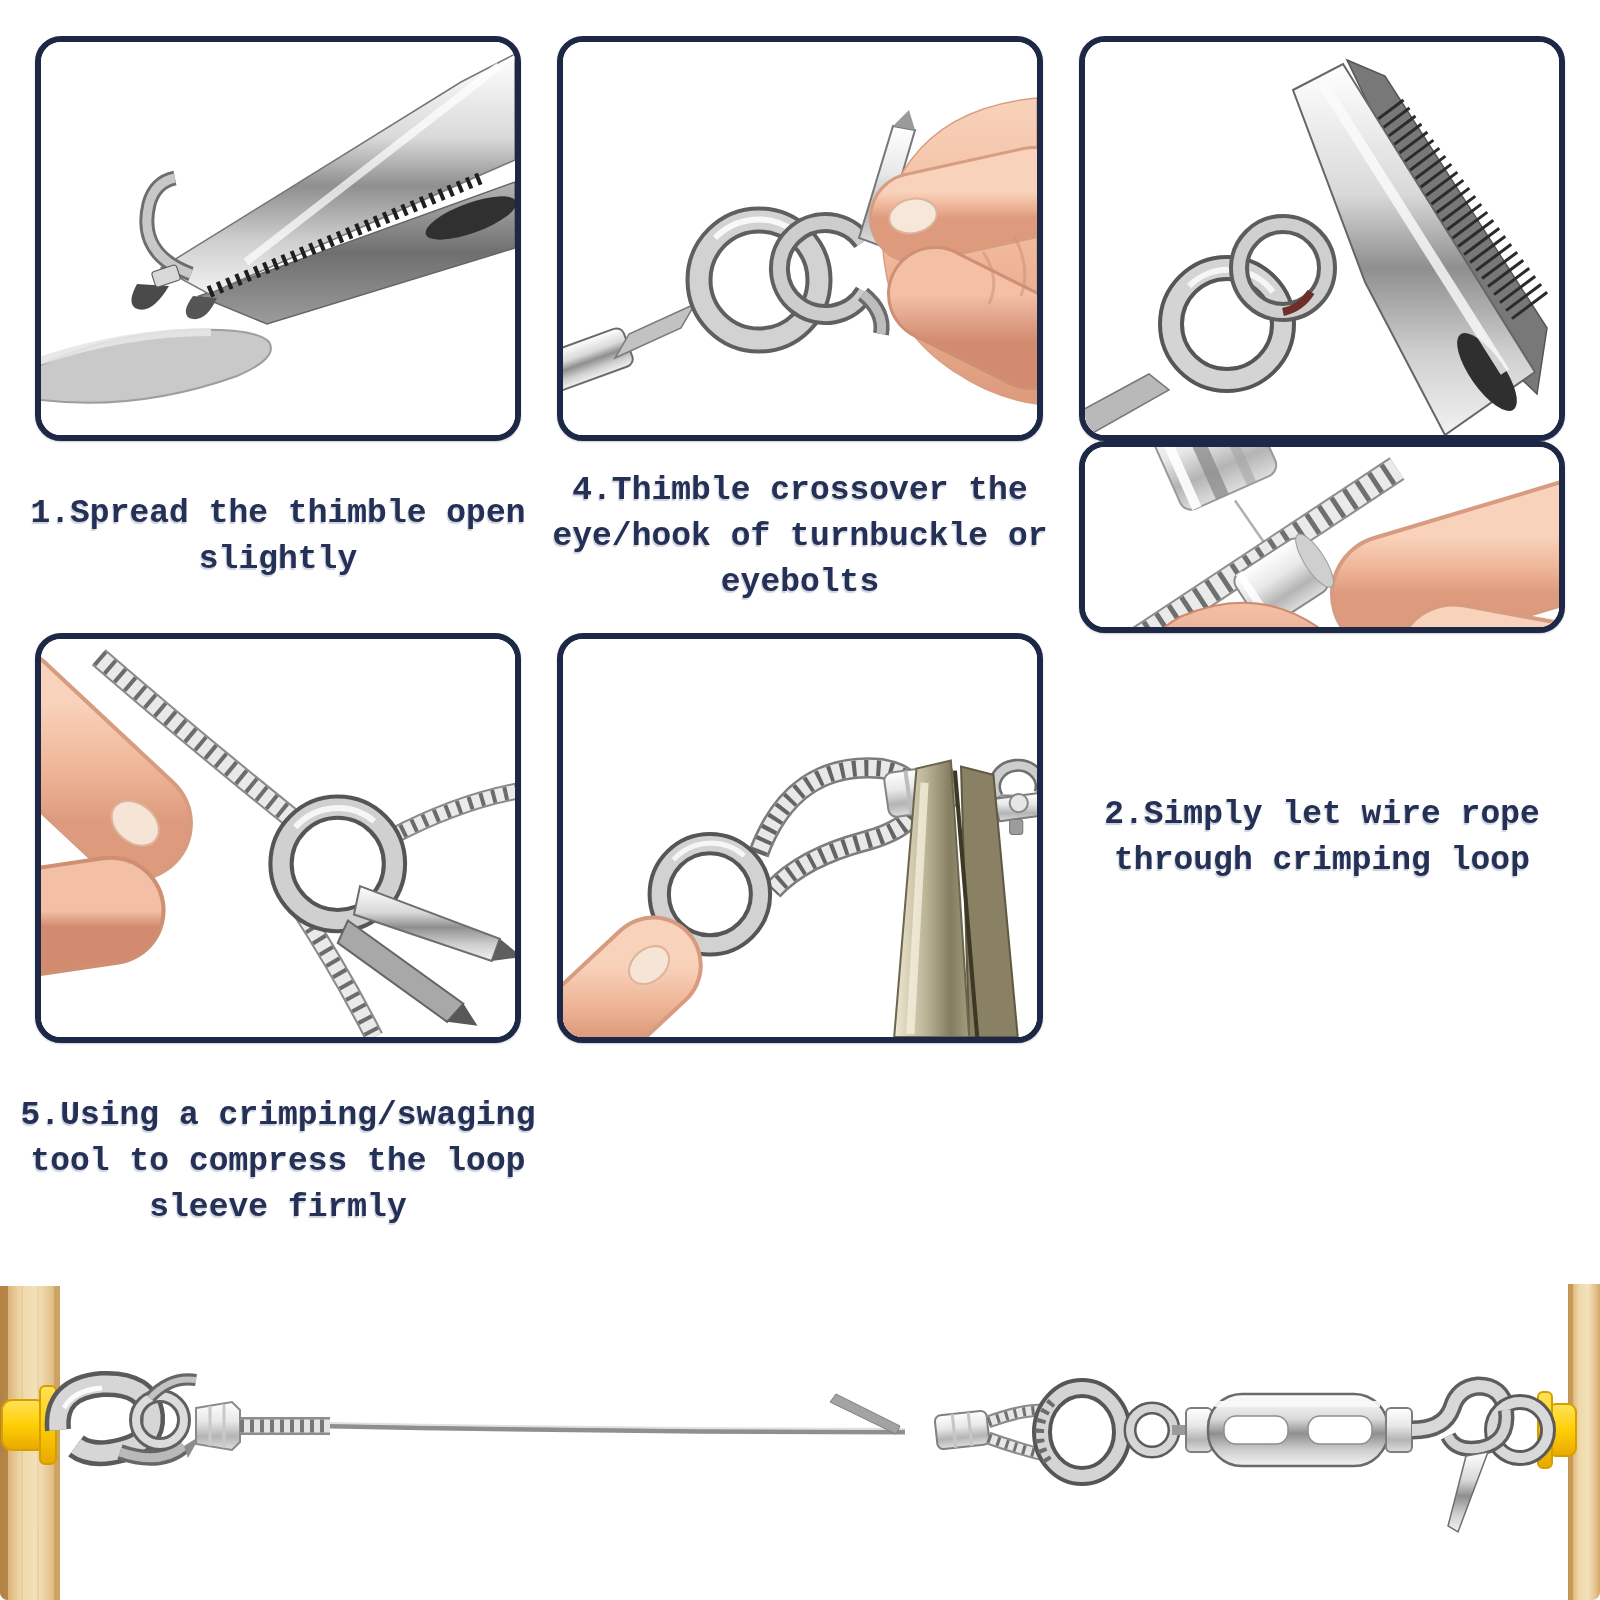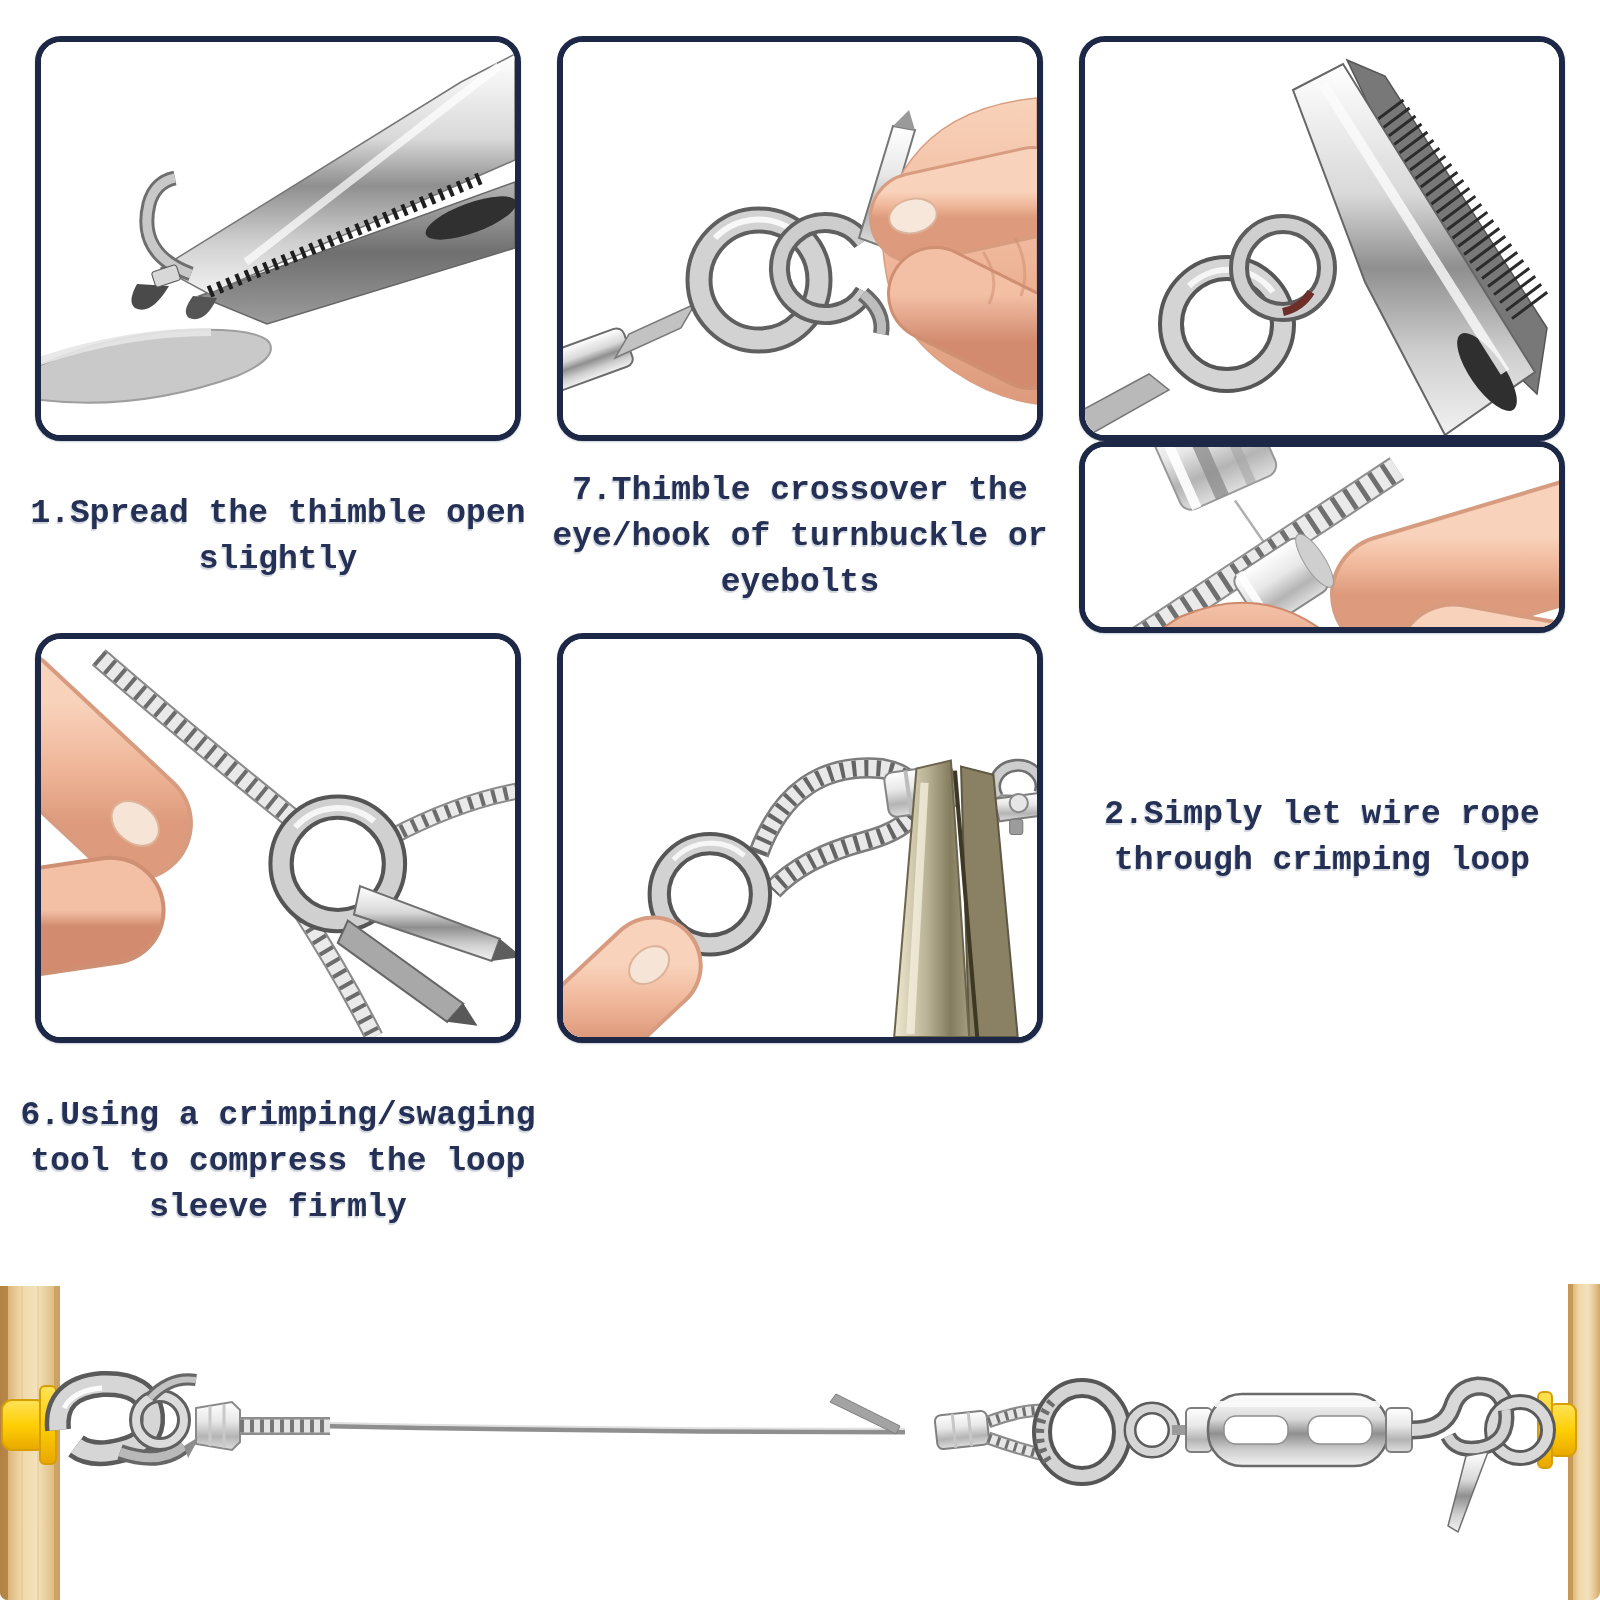--- a/index.html
+++ b/index.html
@@ -131,21 +131,21 @@
         <path d="M 226 250 A 44 44 0 0 1 198 270" stroke="#6d2f28" stroke-width="8" fill="none"></path>
         <path d="M 262 18 L 300 34 L 462 286 L 452 352 L 398 300 Z" fill="#787878" stroke="#555" stroke-width="1.5"></path>
         <line x1="300" y1="70" x2="448" y2="268" stroke="#2b2b2b" stroke-width="44" stroke-dasharray="3 7"></line>
         <path d="M 208 48 L 258 22 L 450 330 L 360 393 L 280 240 Z" fill="url(#met)" stroke="#666" stroke-width="2"></path>
         <ellipse cx="402" cy="330" rx="46" ry="17" fill="#2f2f2f" transform="rotate(55 402 330)"></ellipse>
         <path d="M 238 42 L 420 330" stroke="#fcfcfc" stroke-width="10" opacity=".8"></path>
       </svg>
     </figure>
 
     <div class="caption">1.Spread the thimble open slightly</div>
-    <div class="caption">7.Thimble crossover the eye/hook of turnbuckle or eyebolts</div>
+    <div class="caption">4.Thimble crossover the eye/hook of turnbuckle or eyebolts</div>
 
     <figure class="photo" style="margin:0">
       <svg viewBox="0 0 474 393" preserveAspectRatio="xMidYMid slice">
         <rect width="474" height="393" fill="#ffffff"></rect>
         <line x1="500" y1="196" x2="306" y2="254" stroke="#d79c80" stroke-width="122" stroke-linecap="round"></line>
         <line x1="500" y1="196" x2="306" y2="254" stroke="url(#skin)" stroke-width="114" stroke-linecap="round"></line>
         <line x1="500" y1="344" x2="368" y2="320" stroke="#d79c80" stroke-width="116" stroke-linecap="round"></line>
         <line x1="500" y1="344" x2="368" y2="320" stroke="url(#skin)" stroke-width="108" stroke-linecap="round"></line>
         <g transform="translate(128 108) rotate(-24)">
           <rect x="-52" y="-48" width="104" height="96" rx="12" fill="url(#alum)" stroke="#999" stroke-width="2"></rect>
@@ -223,21 +223,21 @@
         <path d="M 330 393 L 352 128 L 386 120 L 404 393 Z" fill="url(#khaki)" stroke="#6d664e" stroke-width="2"></path>
         <line x1="390" y1="130" x2="412" y2="393" stroke="#3c3824" stroke-width="4"></line>
         <line x1="360" y1="142" x2="346" y2="390" stroke="#f4efdc" stroke-width="8" opacity=".8"></line>
         <line x1="16" y1="393" x2="92" y2="322" stroke="#d79c80" stroke-width="98" stroke-linecap="round"></line>
         <line x1="16" y1="393" x2="92" y2="322" stroke="url(#skin)" stroke-width="90" stroke-linecap="round"></line>
         <ellipse cx="88" cy="322" rx="22" ry="16" fill="#f6e4d7" stroke="#ddb49a" stroke-width="2" transform="rotate(-40 88 322)"></ellipse>
       </svg>
     </figure>
 
     <div class="caption">2.Simply let wire rope through crimping loop</div>
-    <div class="caption">6.Using a crimping/swaging tool to compress the loop sleeve firmly</div>
+    <div class="caption">5.Using a crimping/swaging tool to compress the loop sleeve firmly</div>
   </div>
 
   <div class="banner">
     <svg viewBox="0 0 1600 320">
       <rect width="1600" height="320" fill="#ffffff"></rect>
 
       <g>
         <rect x="0" y="6" width="60" height="314" fill="url(#wood)"></rect>
         <rect x="0" y="6" width="8" height="314" fill="#b07f42" opacity=".85"></rect>
         <rect x="54" y="6" width="6" height="314" fill="#caa062" opacity=".8"></rect>

